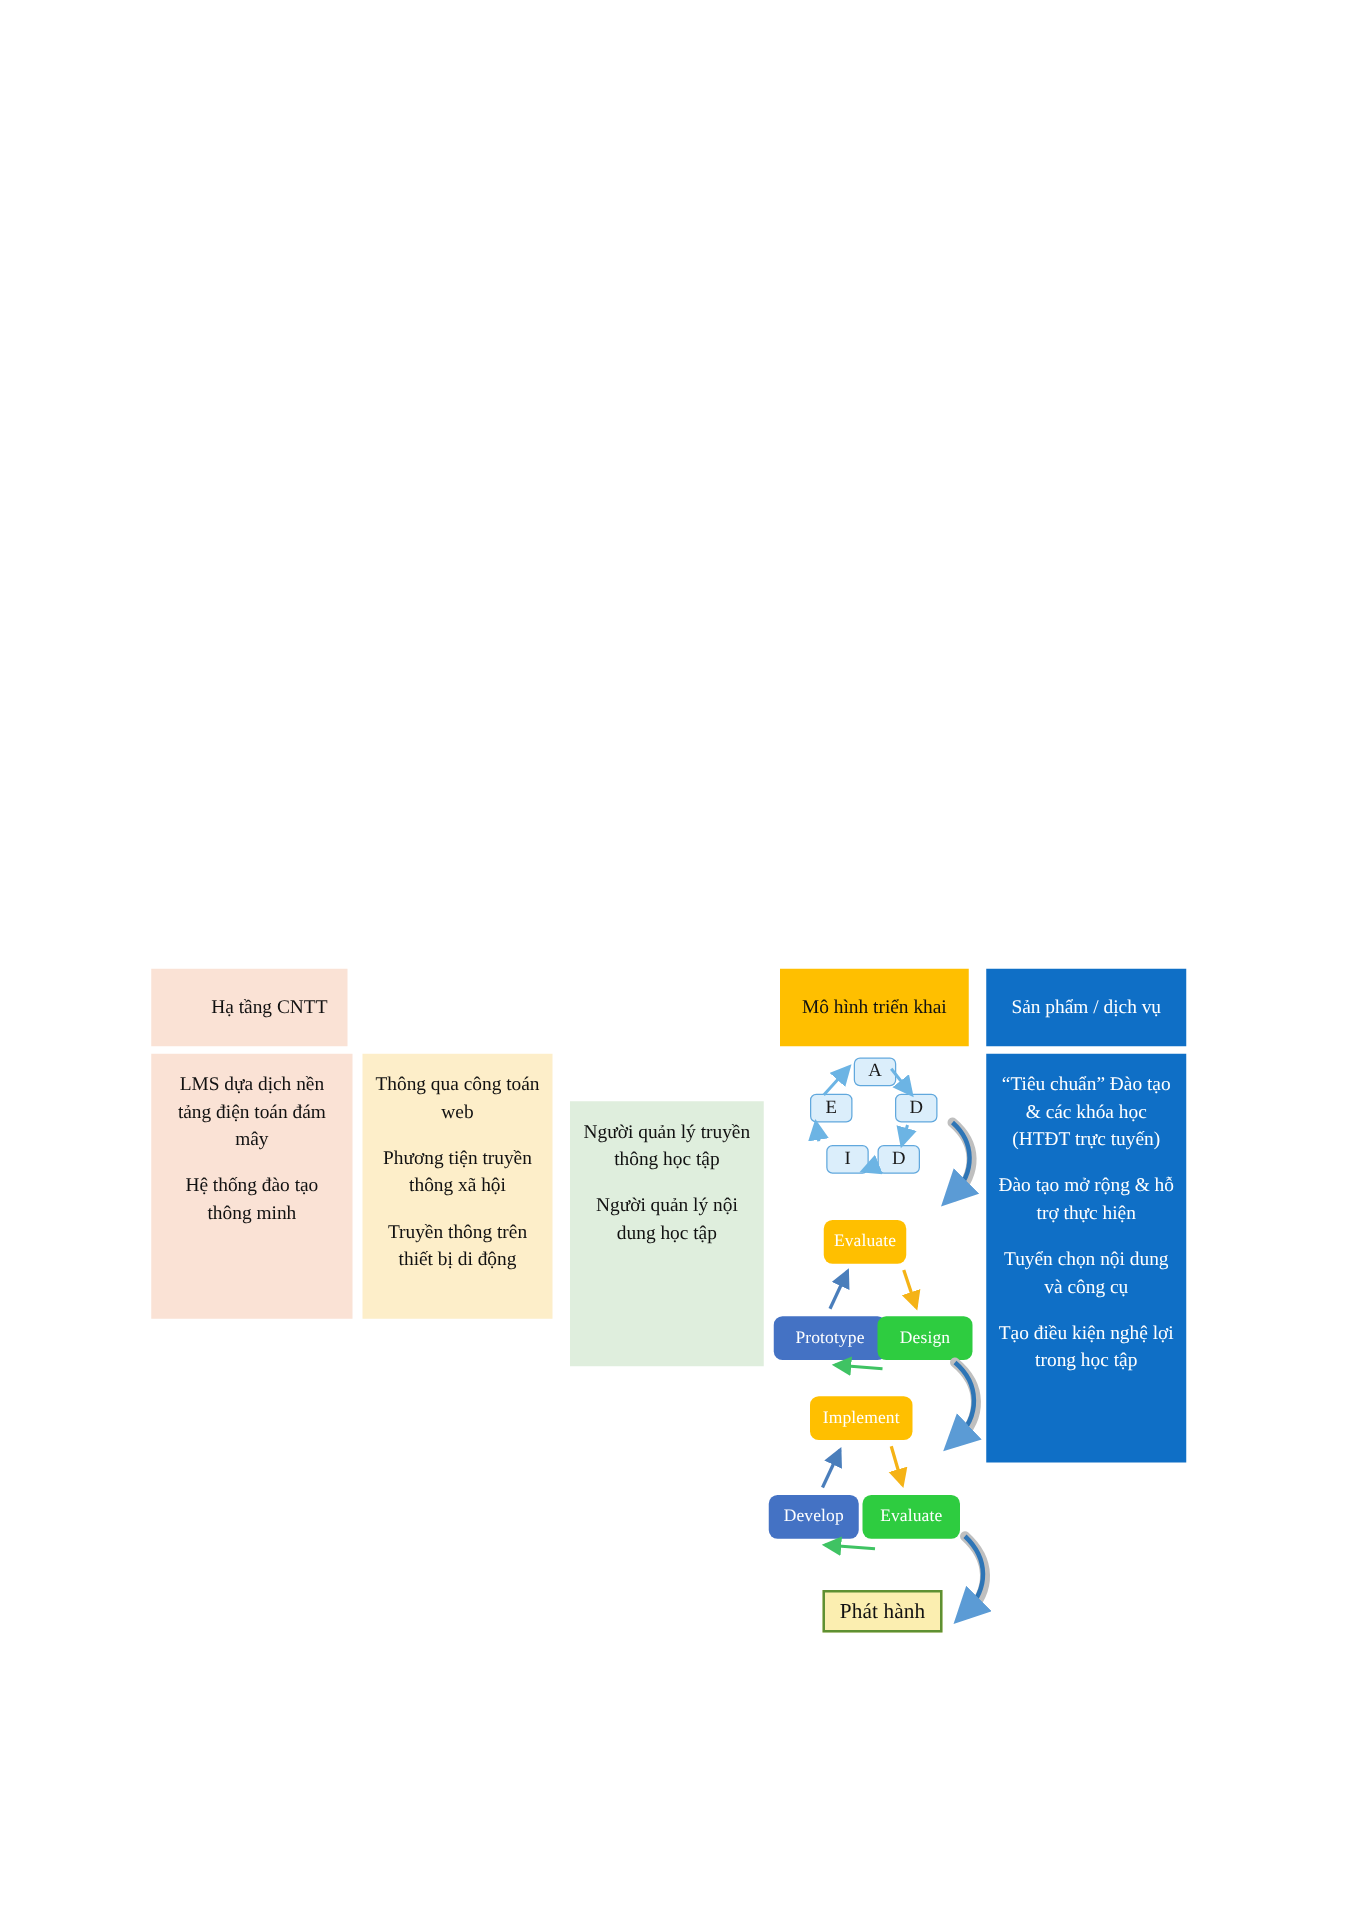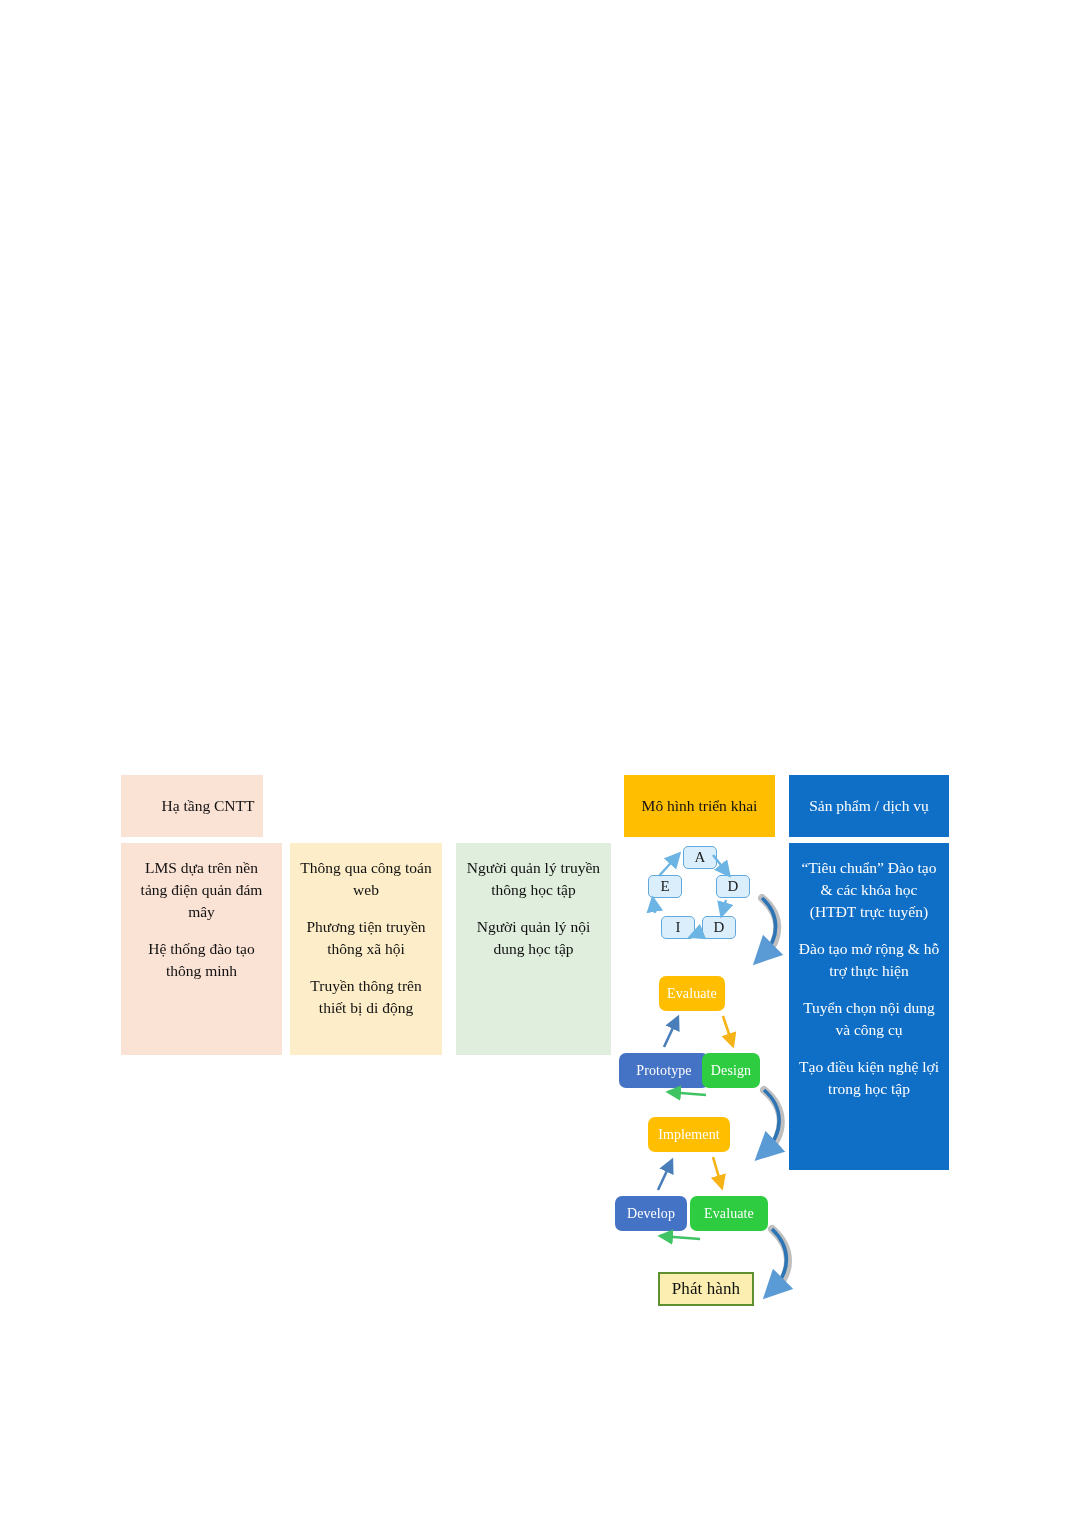--- a/index.html
+++ b/index.html
@@ -71,35 +71,35 @@
     width:34px;height:23px;
   }
 
   svg.overlay{position:absolute;left:0;top:0;width:1078px;height:1532px;pointer-events:none;}
 </style>
 </head>
 <body>
 
 <div class="canvas">
 
-  <div class="col-header" style="left:121px;top:775px;width:142px;height:62px;background:#fae2d5;padding-left:40px;">
+  <div class="col-header" style="left:121px;top:775px;width:157px;height:62px;background:#fae2d5;padding-left:40px;">
     <span>Hạ tầng CNTT</span>
   </div>
   <div class="col-body" style="left:121px;top:843px;width:161px;height:212px;background:#fae2d5;">
-    <p>LMS dựa trên nền tảng điện quản đám mây</p>
+    <p>LMS dựa dịch nền tảng điện toán đám mây</p>
     <p>Hệ thống đào tạo thông minh</p>
   </div>
 
   <div class="col-body" style="left:290px;top:843px;width:152px;height:212px;background:#fdeec9;">
     <p>Thông qua công toán web</p>
     <p>Phương tiện truyền thông xã hội</p>
     <p>Truyền thông trên thiết bị di động</p>
   </div>
 
-  <div class="col-body" style="left:456px;top:843px;width:155px;height:212px;background:#dfeedd;">
+  <div class="col-body" style="left:456px;top:881px;width:155px;height:212px;background:#dfeedd;">
     <p>Người quản lý truyền thông học tập</p>
     <p>Người quản lý nội dung học tập</p>
   </div>
 
   <div class="col-header" style="left:789px;top:775px;width:160px;height:62px;background:#0f6fc6;color:#ffffff;">
     <span>Sản phẩm / dịch vụ</span>
   </div>
 
   <div class="col-header" style="left:624px;top:775px;width:151px;height:62px;background:#ffbf00;">
     <span>Mô hình triển khai</span>
@@ -128,21 +128,21 @@
   </div>
 
   <div class="node orange" style="left:659px;top:976px;width:66px;height:35px;">
     <span>Evaluate</span>
   </div>
 
   <div class="node blue" style="left:619px;top:1053px;width:90px;height:35px;">
     <span>Prototype</span>
   </div>
 
-  <div class="node green" style="left:702px;top:1053px;width:58px;height:35px;">
+  <div class="node green" style="left:702px;top:1053px;width:76px;height:35px;">
     <span>Design</span>
   </div>
 
   <div class="node orange" style="left:648px;top:1117px;width:82px;height:35px;">
     <span>Implement</span>
   </div>
 
   <div class="node blue" style="left:615px;top:1196px;width:72px;height:35px;">
     <span>Develop</span>
   </div>

